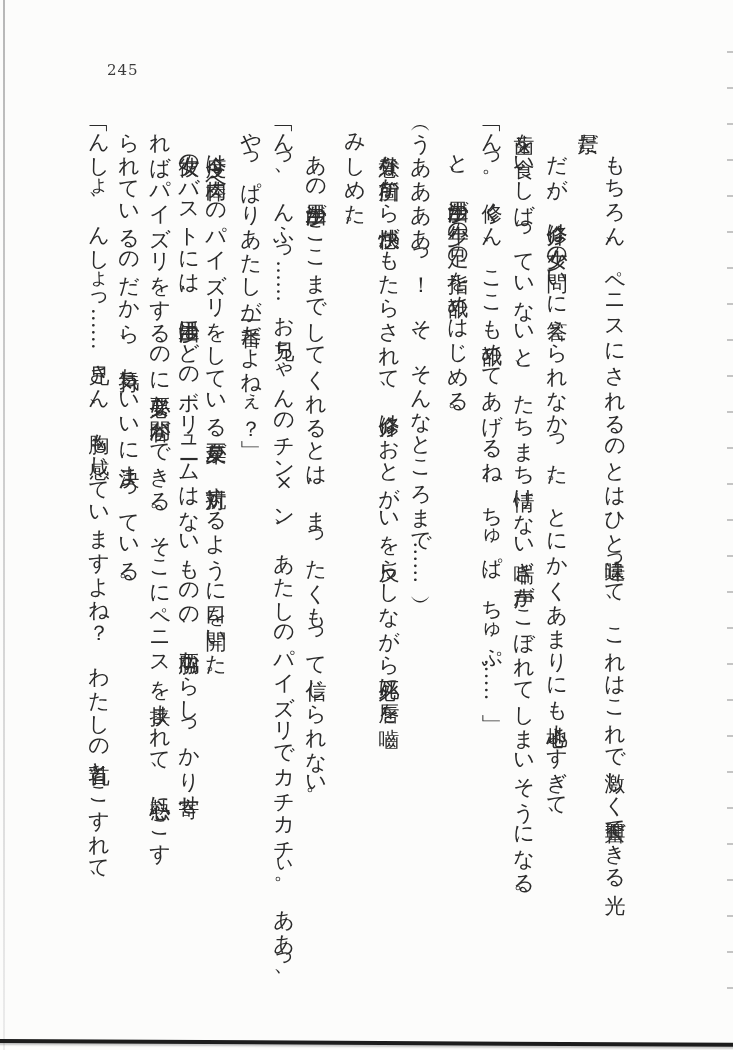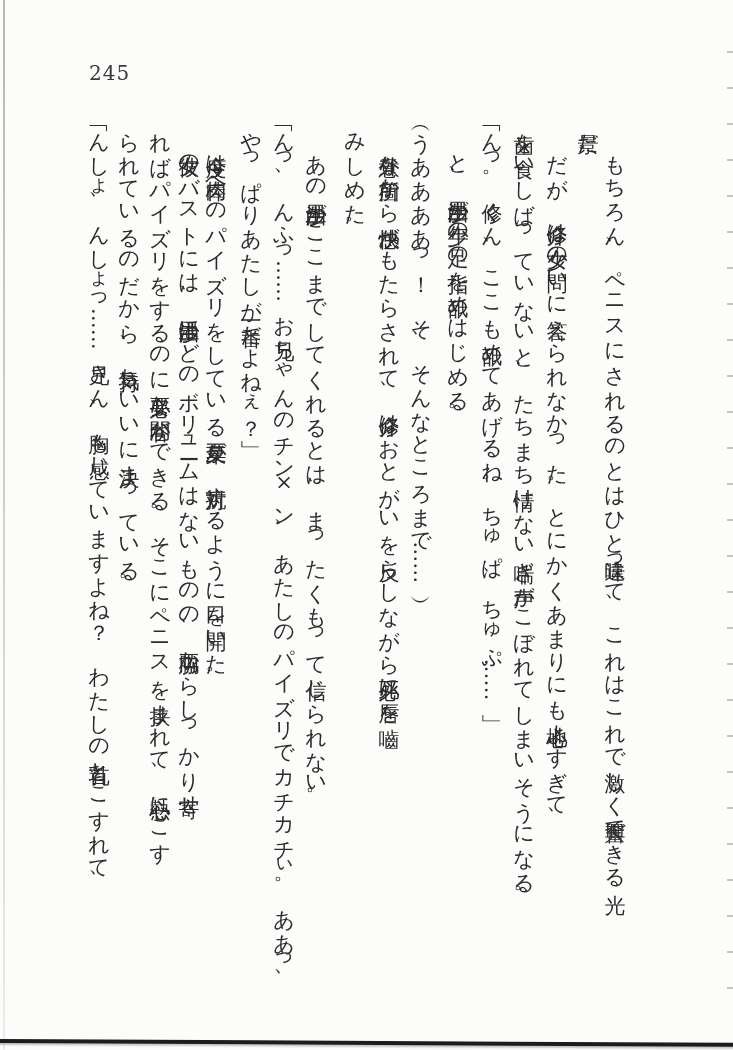--- a/index.html
+++ b/index.html
@@ -9,22 +9,22 @@
     font-family:"DejaVu Serif","Liberation Serif",serif;
     position:relative;
     overflow:hidden;
   }
   .page{position:absolute;inset:0;}
   .gutter-line{
     position:absolute;left:3px;top:0;bottom:0;width:2px;
     background:linear-gradient(to bottom,#b7b7b7,#c9c9c9 35%,#dcdcdc 75%,#ececec);
   }
   .page-number{
-    position:absolute;left:89px;top:61px;
-    font-size:20px;letter-spacing:1px;
+    position:absolute;left:107px;top:61px;
+    font-size:15px;letter-spacing:1px;
     color:#3a3a3a;
   }
   .text-block{position:absolute;inset:0;}
   .tcol{
     position:absolute;top:118px;
     writing-mode:vertical-rl;
     text-orientation:mixed;
     font-size:21px;line-height:22px;letter-spacing:0;
     white-space:nowrap;
     color:#2b2b2b;

